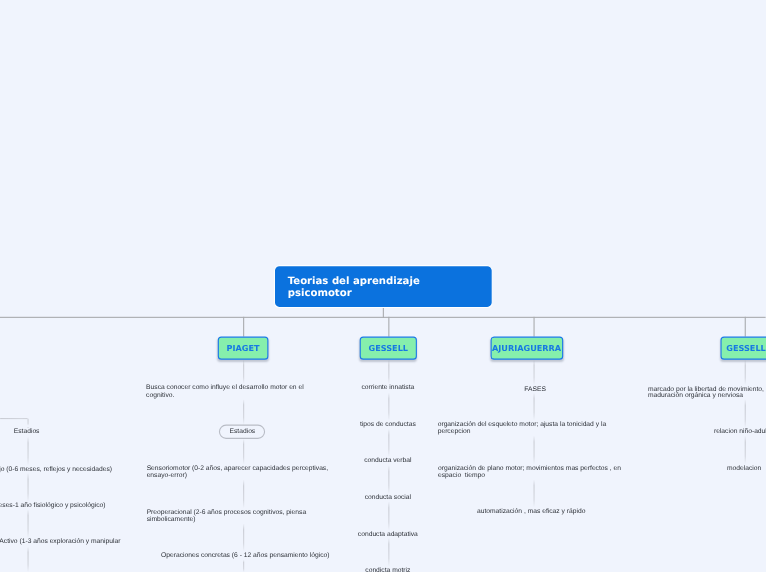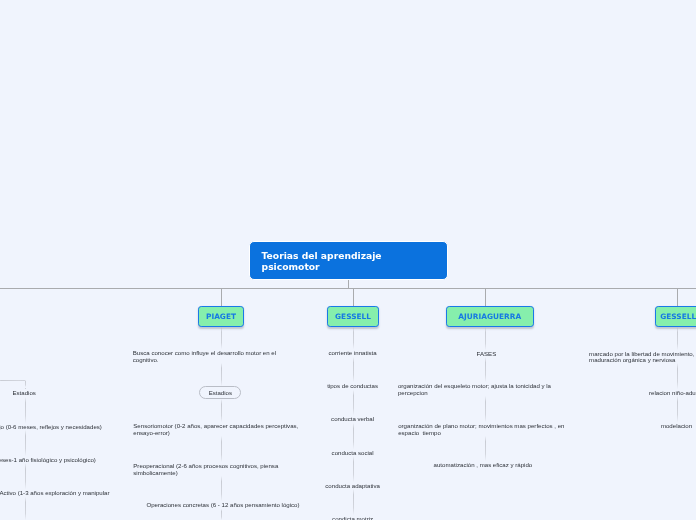--- a/index.html
+++ b/index.html
@@ -67,21 +67,21 @@
     <div class="conn vline subconn" style="left: 352.6px; top: 356.75px; height: 25.6px;"></div>
     <div class="leaf" style="top: 416.45px; left: 0px; width: 696px; text-align: center; margin-left: 4.6px;">conducta verbal</div>
     <div class="conn vline subconn" style="left: 352.6px; top: 389.75px; height: 25.7px;"></div>
     <div class="leaf" style="top: 449.55px; left: 0px; width: 696px; text-align: center; margin-left: 4.6px;">conducta social</div>
     <div class="conn vline subconn" style="left: 352.6px; top: 422.85px; height: 25.7px;"></div>
     <div class="leaf" style="top: 482.65px; left: 0px; width: 696px; text-align: center; margin-left: 4.6px;">conducta adaptativa</div>
     <div class="conn vline subconn" style="left: 352.6px; top: 455.95px; height: 25.7px;"></div>
     <div class="leaf" style="top: 515.65px; left: 0px; width: 696px; text-align: center; margin-left: 4.6px;">condicta motriz</div>
     <div class="conn vline subconn" style="left: 352.6px; top: 489.05px; height: 25.6px;"></div>
     <div class="conn vline stem" style="left: 485.3px; top: 288.2px; height: 17.4px;"></div>
-    <div class="main-node" style="left: 445.7px; width: 88px; top: 305.6px; height: 21px;">
+    <div class="main-node" style="left: 445.7px; width: 66px; top: 305.6px; height: 21px;">
       <span>AJURIAGUERRA</span>
     </div>
     <div class="leaf" style="top: 350.65px; left: 476.6px;">FASES</div>
     <div class="conn vline subconn" style="left: 485.3px; top: 326.6px; height: 23.05px;"></div>
     <div class="leaf" style="top: 383.45px; left: 397.9px;">organización del esqueleto motor; ajusta la tonicidad y la
 percepcion</div>
     <div class="conn vline subconn" style="left: 485.3px; top: 357.05px; height: 25.4px;"></div>
     <div class="leaf" style="top: 423.45px; left: 398.2px;">organización de plano motor; movimientos mas perfectos , en
 espacio  tiempo</div>
     <div class="conn vline subconn" style="left: 485.3px; top: 396.25px; height: 26.2px;"></div>

